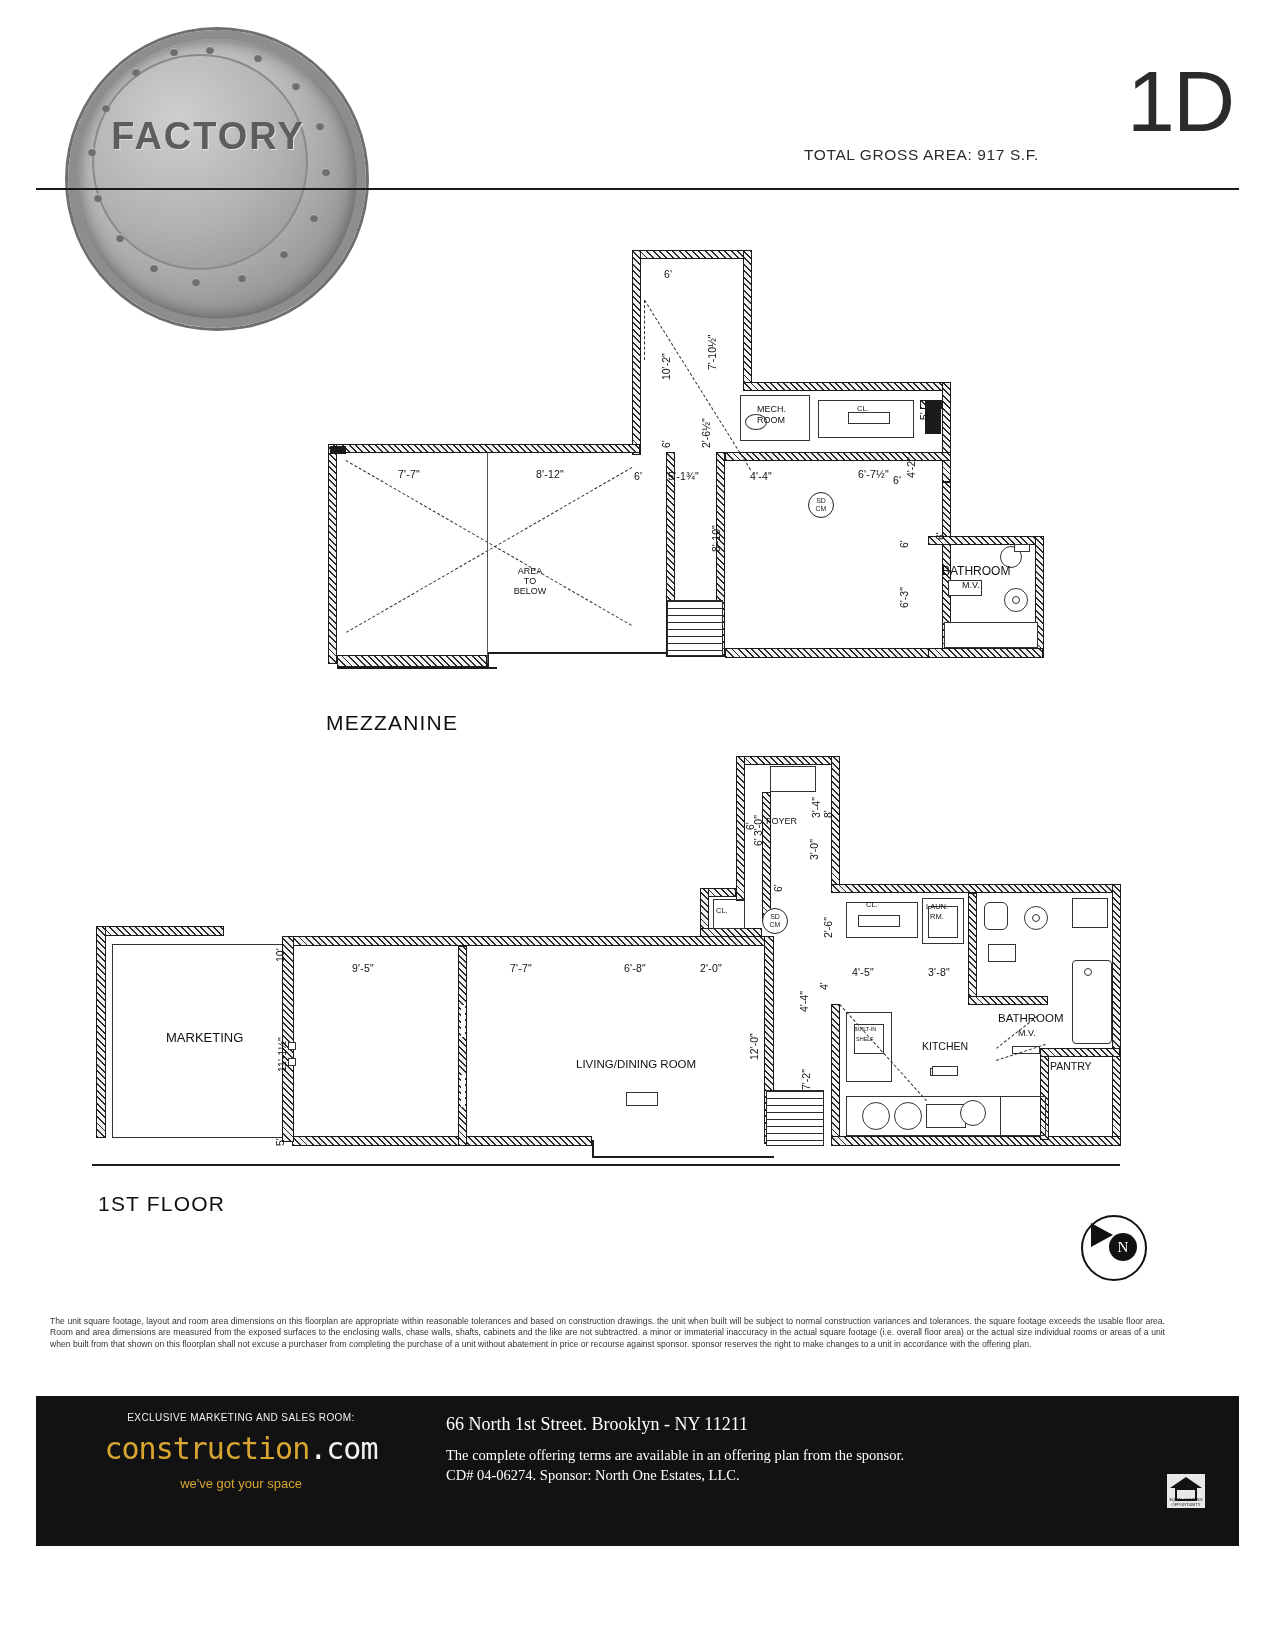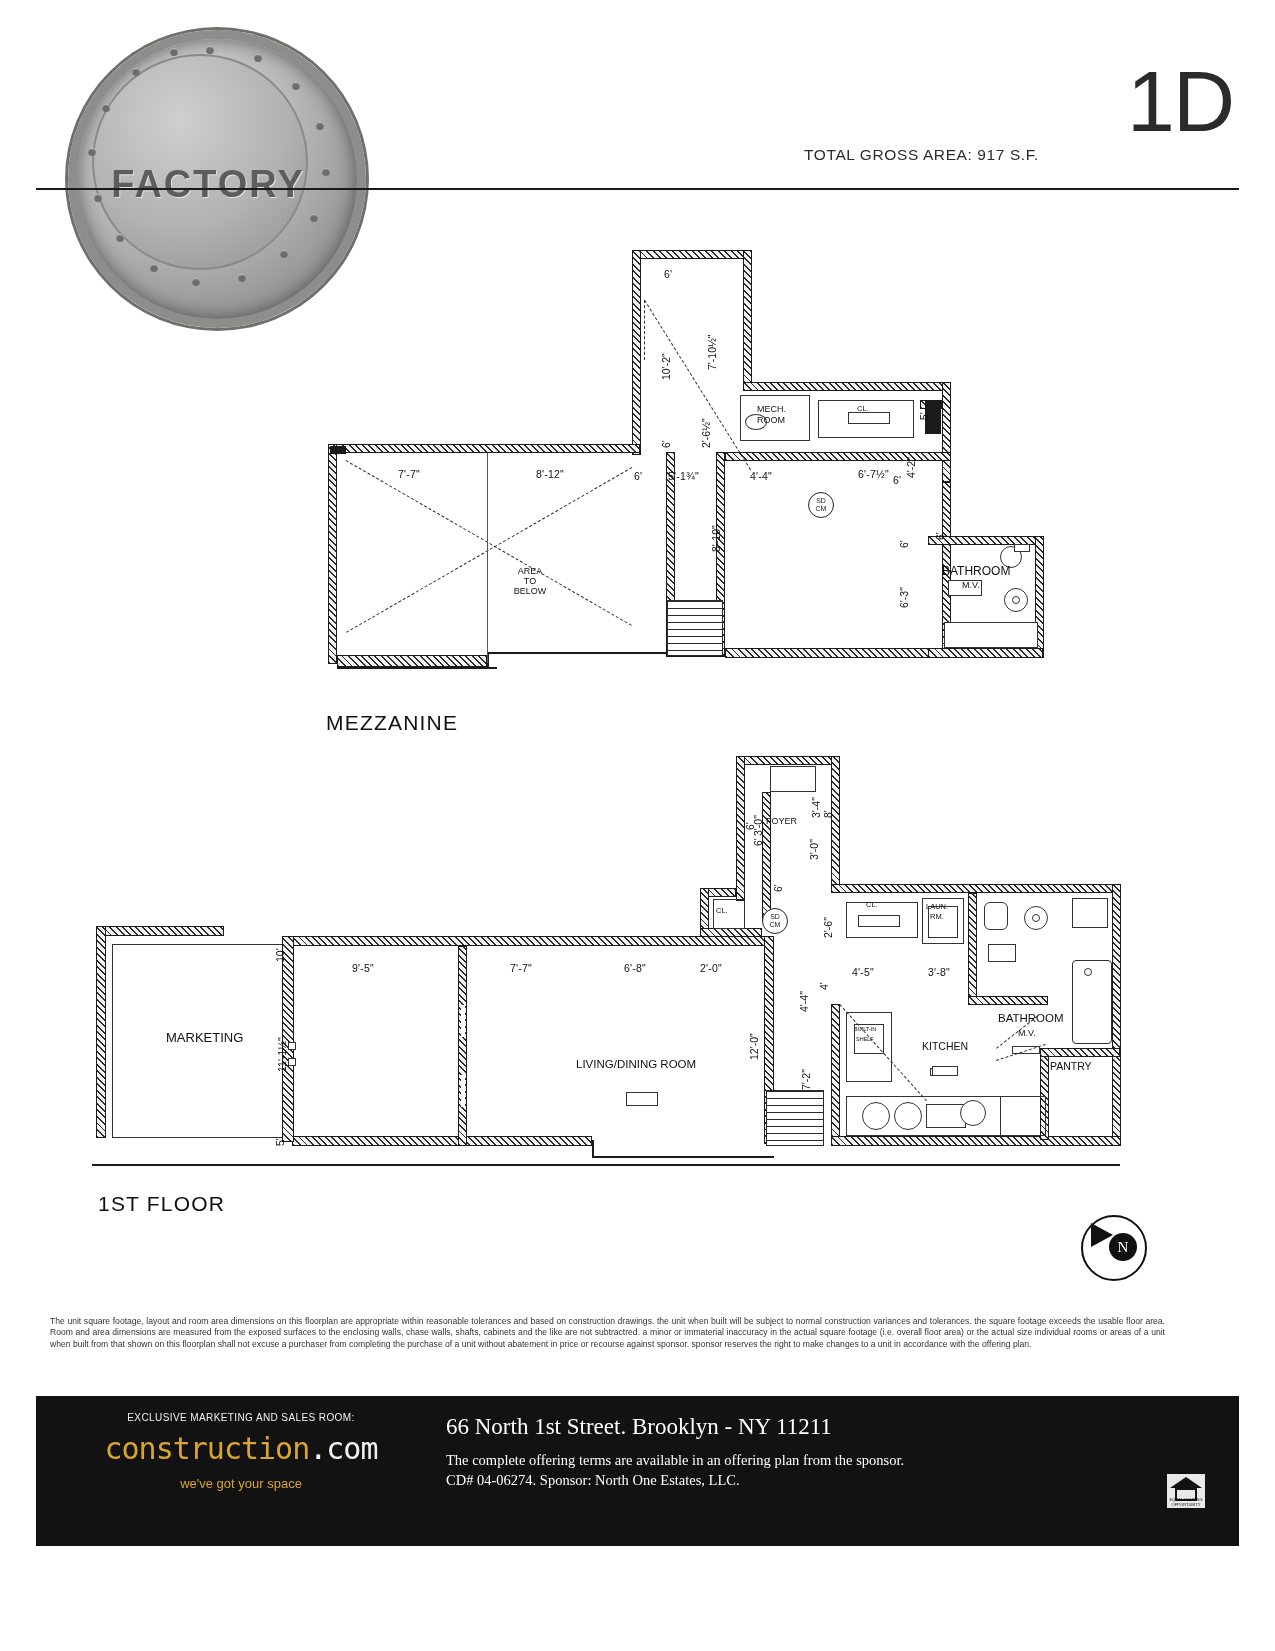--- a/index.html
+++ b/index.html
@@ -9,21 +9,21 @@
   
   .logo{position:absolute;left:58px;top:20px;width:300px;height:300px;}
   .logo .disc{position:absolute;left:10px;top:10px;width:280px;height:280px;border-radius:50%;
      background:radial-gradient(circle at 38% 32%, #d8d8d6 0%, #b9b9b7 42%, #9a9a98 70%, #7e7e7c 100%);
      border:9px solid #8d8d8b;box-shadow:0 0 0 3px #6f6f6d, inset 0 0 18px rgba(0,0,0,.45);}
   .logo .inner{position:absolute;left:34px;top:34px;width:212px;height:212px;border-radius:50%;
      background:radial-gradient(circle at 40% 30%, #cfcfcd 0%, #b2b2b0 55%, #8f8f8d 100%);
      border:2px solid #8a8a88;}
   .logo .rivets i{position:absolute;width:8px;height:8px;border-radius:50%;background:#6d6d6b;box-shadow:inset 0 1px 1px #c9c9c7;}
   .logo .txt{position:absolute;left:0;top:96px;width:300px;text-align:center;font-family:"Liberation Sans",sans-serif;
-     font-weight:700;letter-spacing:2px;color:#5d5d5b;text-shadow:1px 1px 0 #e2e2e0;margin-top:48px;}
+     font-weight:700;letter-spacing:2px;color:#5d5d5b;text-shadow:1px 1px 0 #e2e2e0;}
   .logo .t1{font-size:38px;line-height:40px;}
   .logo .t2{font-size:38px;line-height:46px;}
 
   .unit-code{position:absolute;right:42px;top:58px;font-size:86px;line-height:86px;letter-spacing:-2px;color:#2b2b2b;font-weight:300;}
   .gross{position:absolute;right:236px;top:146px;font-size:15.5px;letter-spacing:.6px;color:#2b2b2b;}
 
   .rule-left{position:absolute;left:36px;top:188px;width:322px;height:2px;background:#1a1a1a;}
   .rule-right{position:absolute;left:358px;top:188px;right:36px;height:2px;background:#1a1a1a;}
 
   
@@ -57,21 +57,21 @@
   .disc-text{position:absolute;left:50px;top:1316px;width:1115px;font-size:8.6px;line-height:11.4px;color:#333;text-align:justify;}
 
   
   .footer{position:absolute;left:36px;top:1396px;right:36px;height:150px;background:#121212;}
   .f-left{position:absolute;left:40px;top:16px;width:330px;text-align:center;}
   .f-exc{font-size:10px;letter-spacing:.4px;color:#f0f0f0;}
   .f-brand{font-size:30px;letter-spacing:-1px;color:#d8a531;font-family:"DejaVu Sans Mono",monospace;margin-top:8px;}
   .f-brand .w{color:#f2f2f2;}
   .f-tag{font-size:13px;color:#d8a531;margin-top:10px;}
   .f-right{position:absolute;left:410px;top:18px;right:20px;color:#fff;}
-  .f-addr{font-size:23px;font-family:"Liberation Serif",serif;}
+  .f-addr{font-size:18px;font-family:"Liberation Serif",serif;}
   .f-sub{font-size:14.5px;font-family:"Liberation Serif",serif;line-height:20px;margin-top:10px;width:780px;}
   .eho{position:absolute;right:34px;top:78px;width:38px;height:34px;background:#e8e8e8;}
   .eho .roof{position:absolute;left:3px;top:3px;width:0;height:0;border-left:16px solid transparent;border-right:16px solid transparent;border-bottom:11px solid #121212;}
   .eho .body{position:absolute;left:8px;top:14px;width:22px;height:13px;border:2px solid #121212;box-sizing:border-box;}
   .eho .cap{position:absolute;left:0;bottom:1px;width:38px;text-align:center;font-size:4px;color:#121212;}
 </style>
 </head>
 <body>
 
 <div class="sheet">

